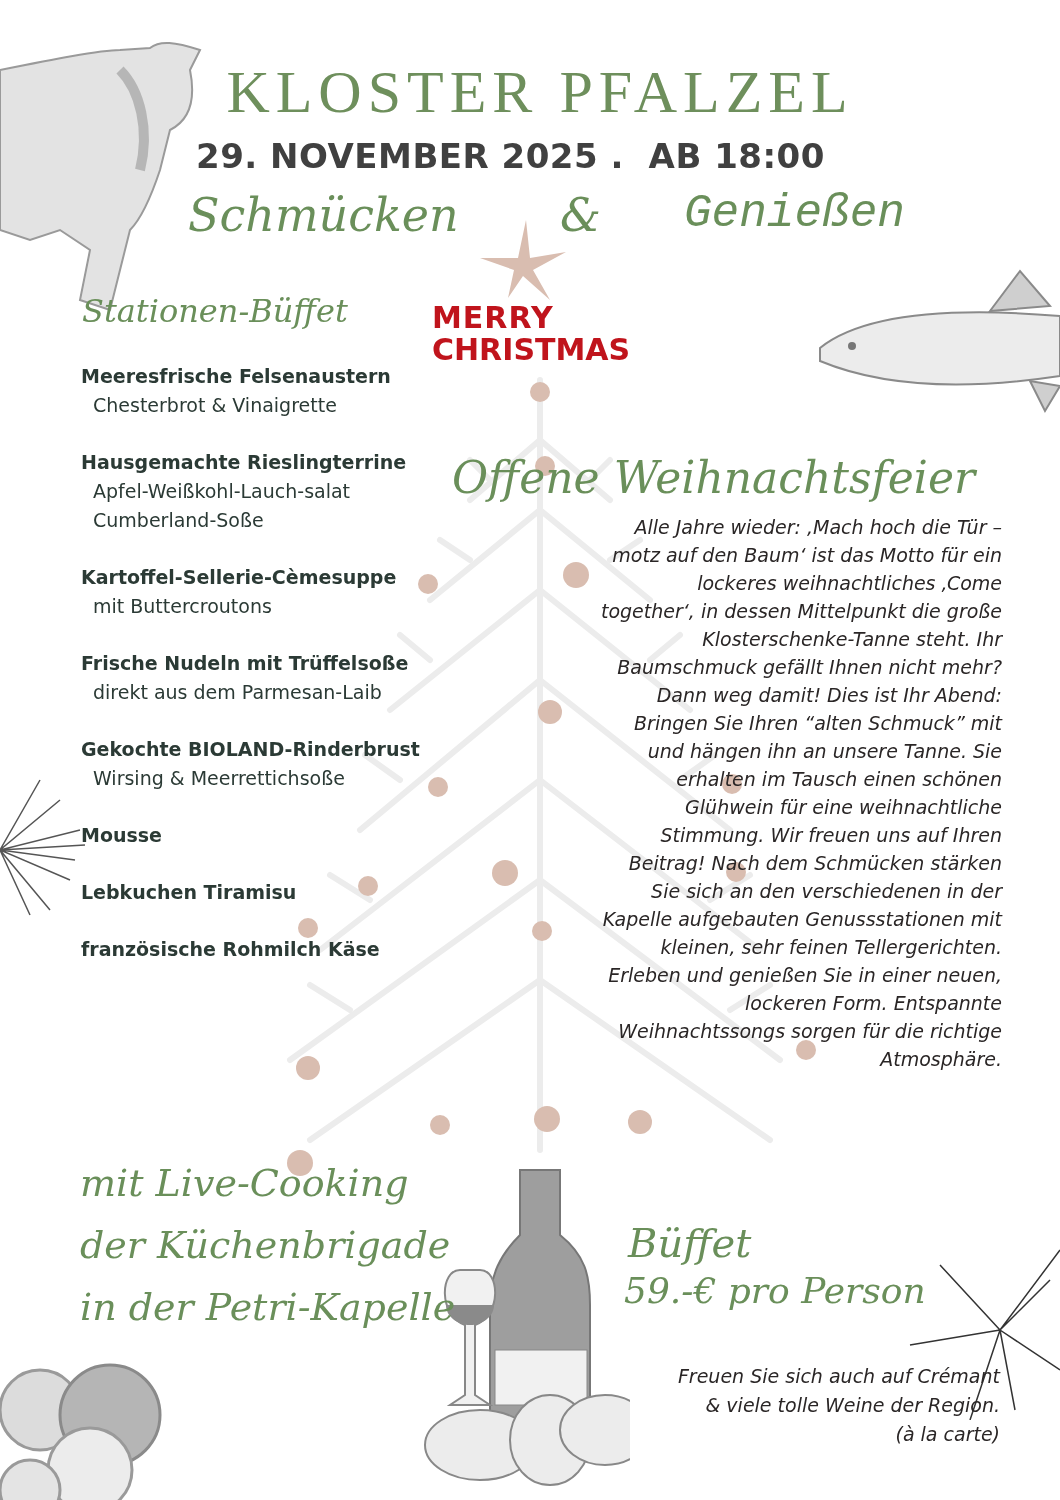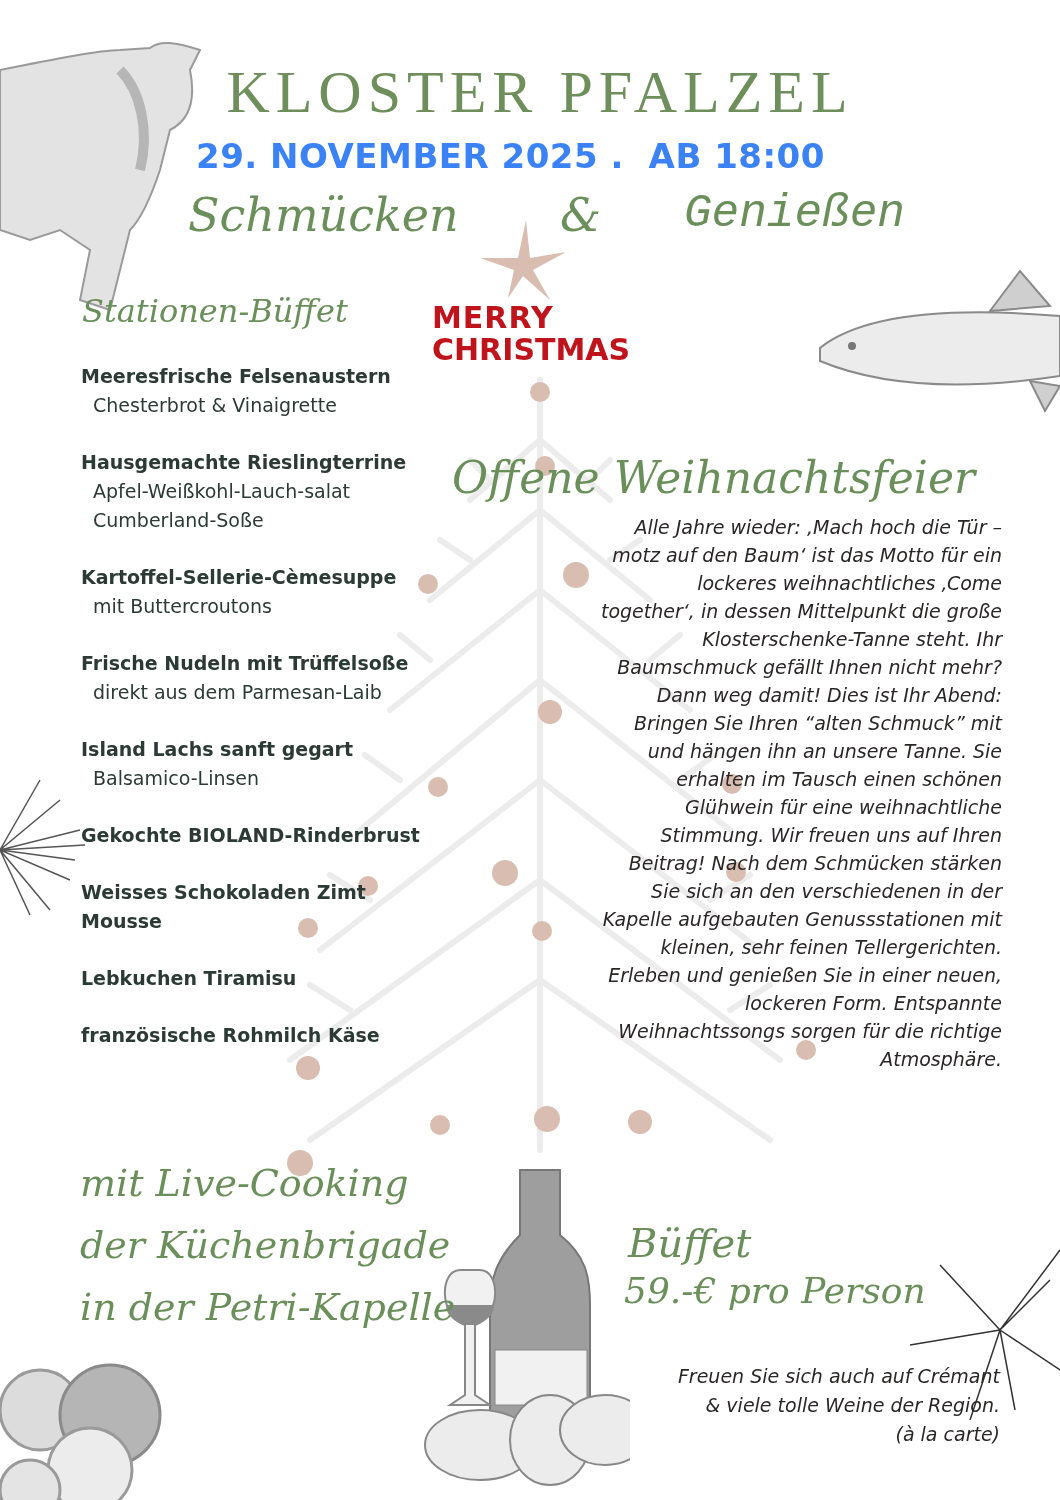--- a/index.html
+++ b/index.html
@@ -1,19 +1,19 @@
 <!DOCTYPE html>
 <html><head>
 <meta charset="utf-8">
 <style>
   html, body { margin: 0; padding: 0; }
   body { width: 1060px; height: 1500px; position: relative; overflow: hidden; background: #ffffff; font-family: "DejaVu Sans", sans-serif; }
   .abs { position: absolute; }
   .title { left: 0; width: 978px; top: 62px; text-align: center; font-family: "Liberation Serif", serif; font-size: 60px; letter-spacing: 6px; color: #6e8f5c; padding-left: 60px; box-sizing: border-box; line-height: 1; margin-left: 21px; }
-  .date { left: 196px; top: 136px; font-family: "DejaVu Sans", sans-serif; font-weight: bold; font-size: 34px; color: #3b82f6; letter-spacing: 0.5px; white-space: pre; }
+  .date { left: 196px; top: 136px; font-family: "DejaVu Sans", sans-serif; font-weight: bold; font-size: 34px; color: #404040; letter-spacing: 0.5px; white-space: pre; }
   .script { font-family: "DejaVu Serif", serif; font-style: italic; color: #6a8f5a; font-weight: normal; }
   .sub1 { left: 188px; top: 188px; font-size: 46px; }
   .amp { left: 560px; top: 188px; font-size: 46px; }
   .sub2 { left: 684px; top: 188px; font-size: 46px; font-family: Liberation Mono, monospace; }
   .sec-title { left: 82px; top: 292px; font-size: 32px; }
   .merry { left: 432px; top: 302px; width: 188px; text-align: left; font-family: "DejaVu Sans", sans-serif; font-weight: bold; color: #c0141c; line-height: 1.05; }
   .merry .l1 { font-size: 30px; letter-spacing: 1px; }
   .merry .l2 { font-size: 30px; }
   .menu { left: 81px; top: 362px; width: 380px; color: #2b3a35; }
   .menu .item { margin-bottom: 28px; }
@@ -151,28 +151,24 @@
   </div>
   <div class="item">
     <div class="name">Kartoffel-Sellerie-Cèmesuppe</div>
     <div class="desc">mit Buttercroutons</div>
   </div>
   <div class="item">
     <div class="name">Frische Nudeln mit Trüffelsoße</div>
     <div class="desc">direkt aus dem Parmesan-Laib</div>
   </div>
   <div class="item">
-    <div class="name">Island Lachs sanft gegart</div>
-    <div class="desc">Balsamico-Linsen</div>
+    <div class="name">Gekochte BIOLAND-Rinderbrust</div>
+    <div class="desc">Wirsing &amp; Meerrettichsoße</div>
   </div>
   <div class="item">
-    <div class="name">Gekochte BIOLAND-Rinderbrust</div>
-  </div>
-  <div class="item">
-    <div class="name">Weisses Schokoladen Zimt</div>
     <div class="name">Mousse</div>
   </div>
   <div class="item">
     <div class="name">Lebkuchen Tiramisu</div>
   </div>
   <div class="item">
     <div class="name">französische Rohmilch Käse</div>
   </div>
 </div>
 

